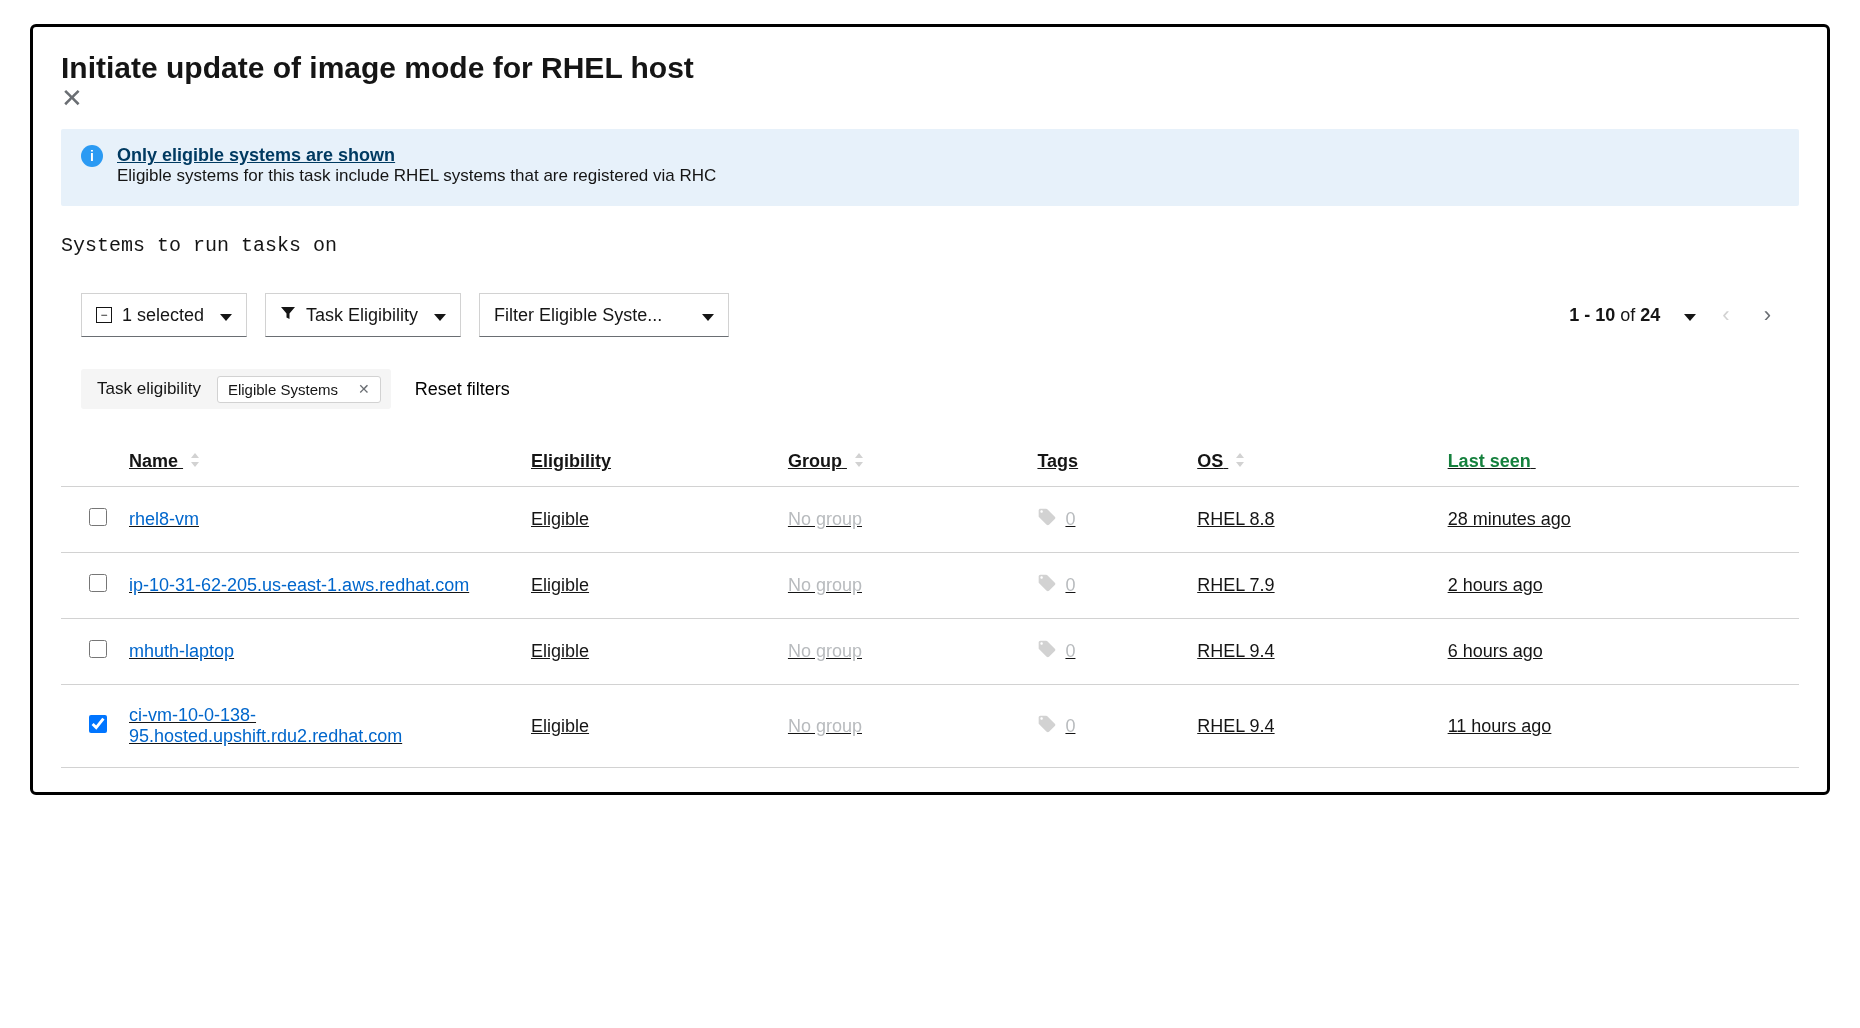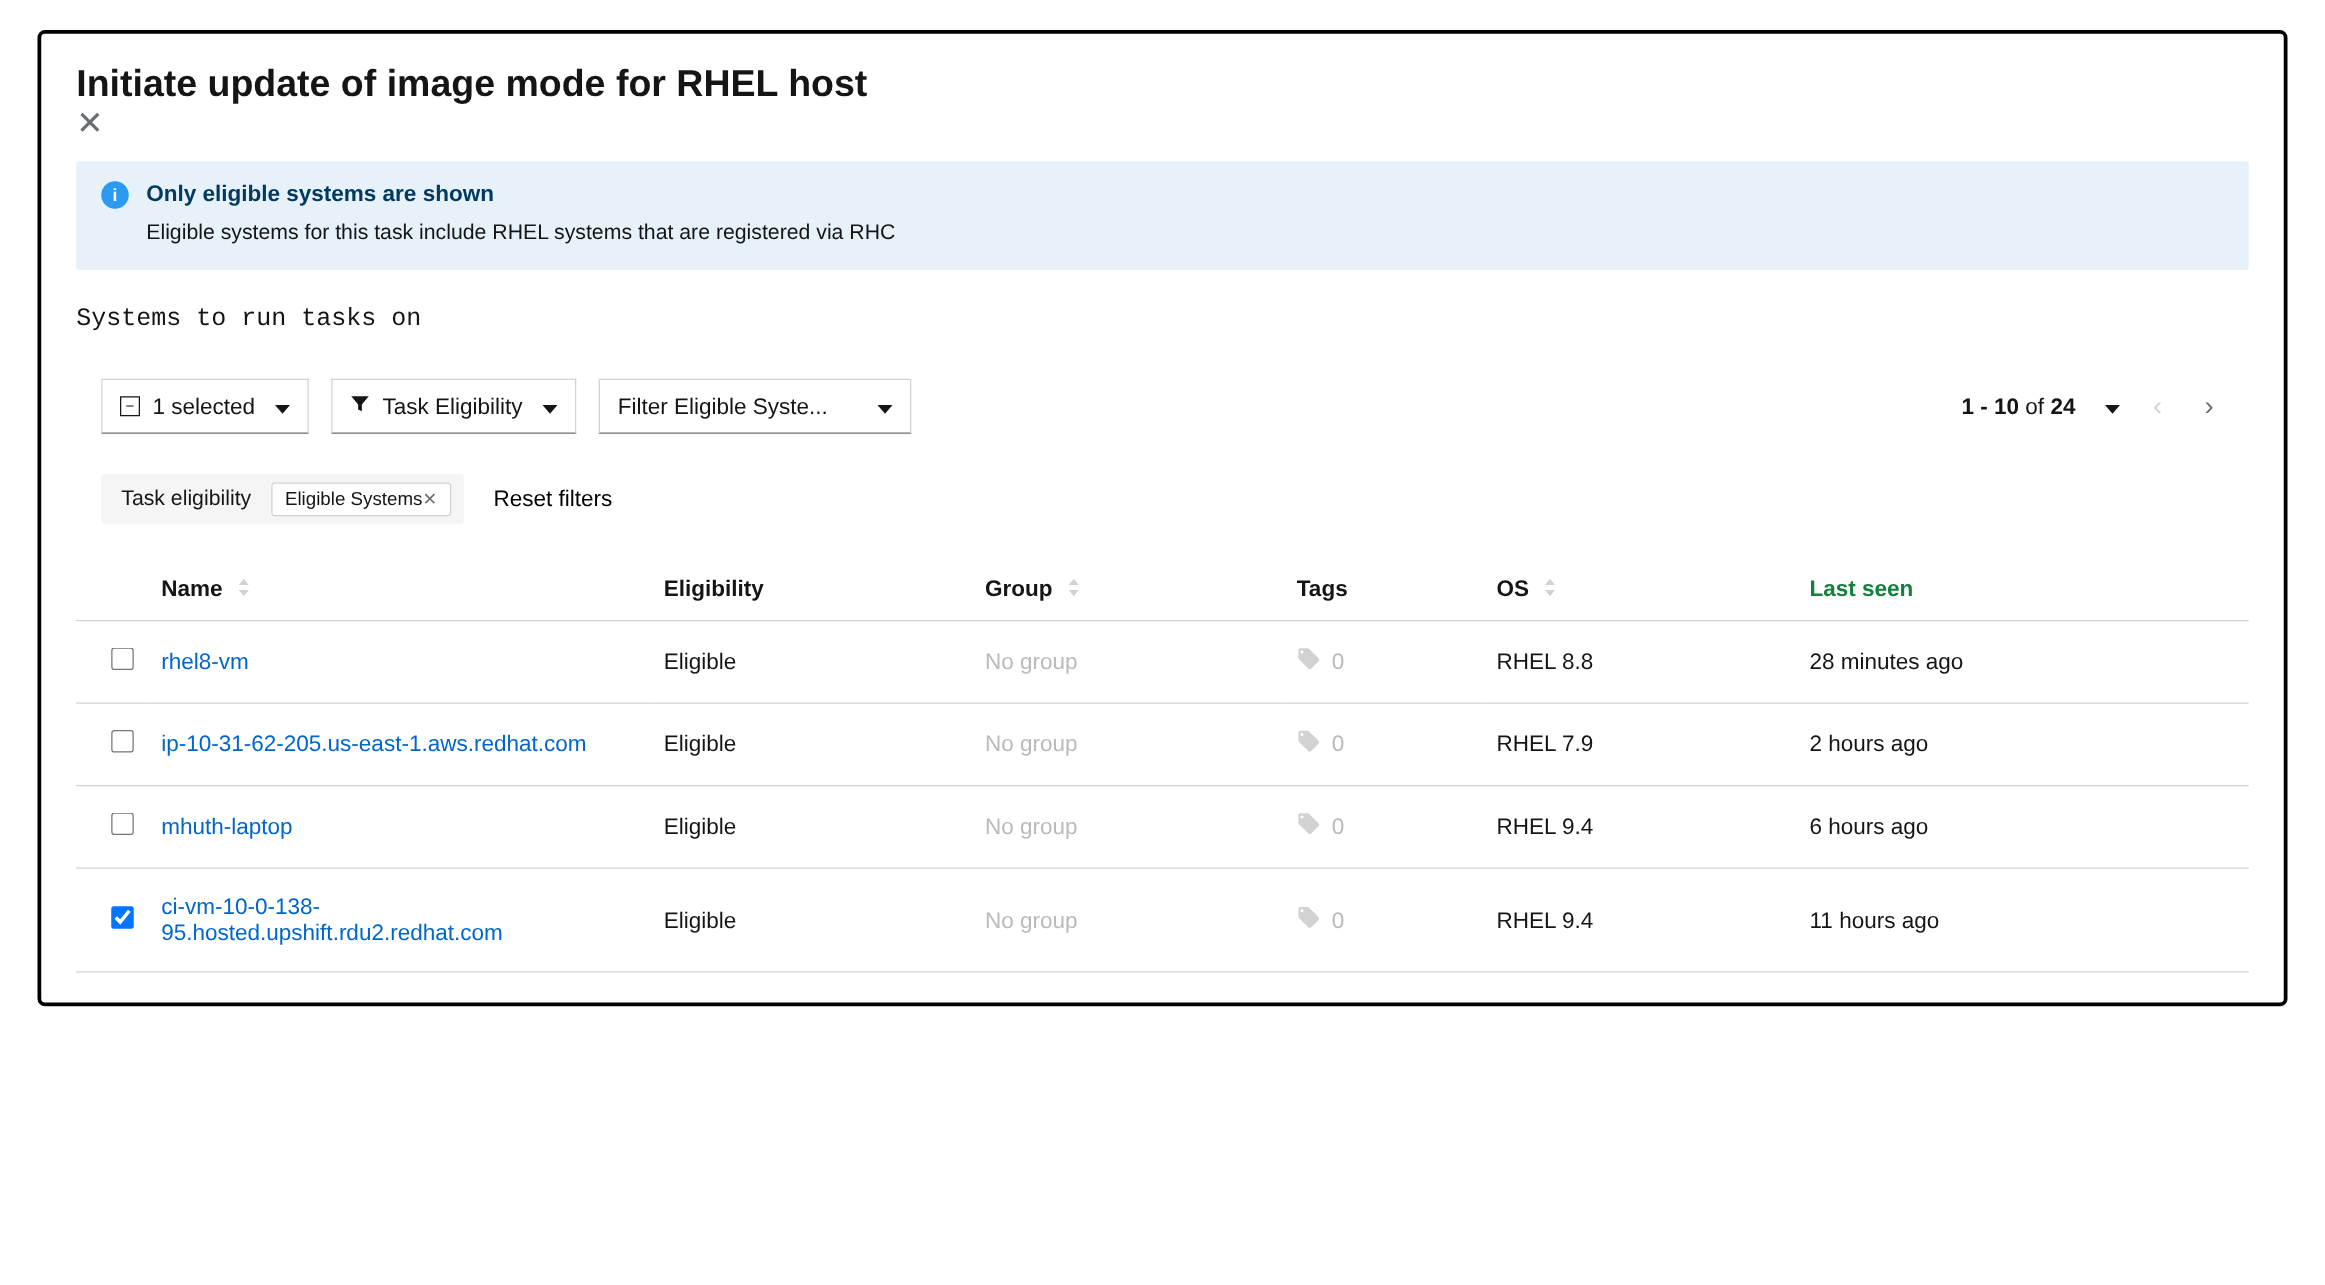--- a/index.html
+++ b/index.html
@@ -56,21 +56,22 @@
     display: flex;
     align-items: center;
     justify-content: center;
     font-weight: bold;
     font-size: 14px;
   }
   .alert-title {
     font-weight: 700;
     font-size: 18px;
     color: #003A61;
-    margin-bottom: 10px;
+    margin-bottom: 0;
+    text-decoration: underline;
   }
   .alert-desc {
     font-size: 17px;
     color: #151515;
   }
   .section-title {
     font-size: 20px;
     font-weight: 500;
     margin-bottom: 36px;
     font-family: Liberation Mono, monospace;
@@ -146,38 +147,39 @@
     font-size: 17px;
   }
   .chip-group-label { color: #151515; padding: 4px 6px;}
   .chip {
     background: #fff;
     border: 1px solid #d2d2d2;
     border-radius: 3px;
     padding: 4px 10px;
     display: flex;
     align-items: center;
-    gap: 0;
+    gap: 20px;
     font-size: 15px;
     justify-content: space-between;
   }
   .chip-close {
     font-size: 14px;
     color: #6a6e73;
     cursor: pointer;
     background:none; border:none;
   }
   .reset-link {
     color: #000000;
     font-size: 18px;
     cursor: pointer;
   }
   table {
     width: 100%;
     border-collapse: collapse;
+    text-decoration: underline;
   }
   thead th {
     text-align: left;
     font-weight: 700;
     font-size: 18px;
     padding: 14px 12px;
     border-bottom: 1px solid #d2d2d2;
     color: #151515;
   }
   thead th.sorted { color: #15803d; }

